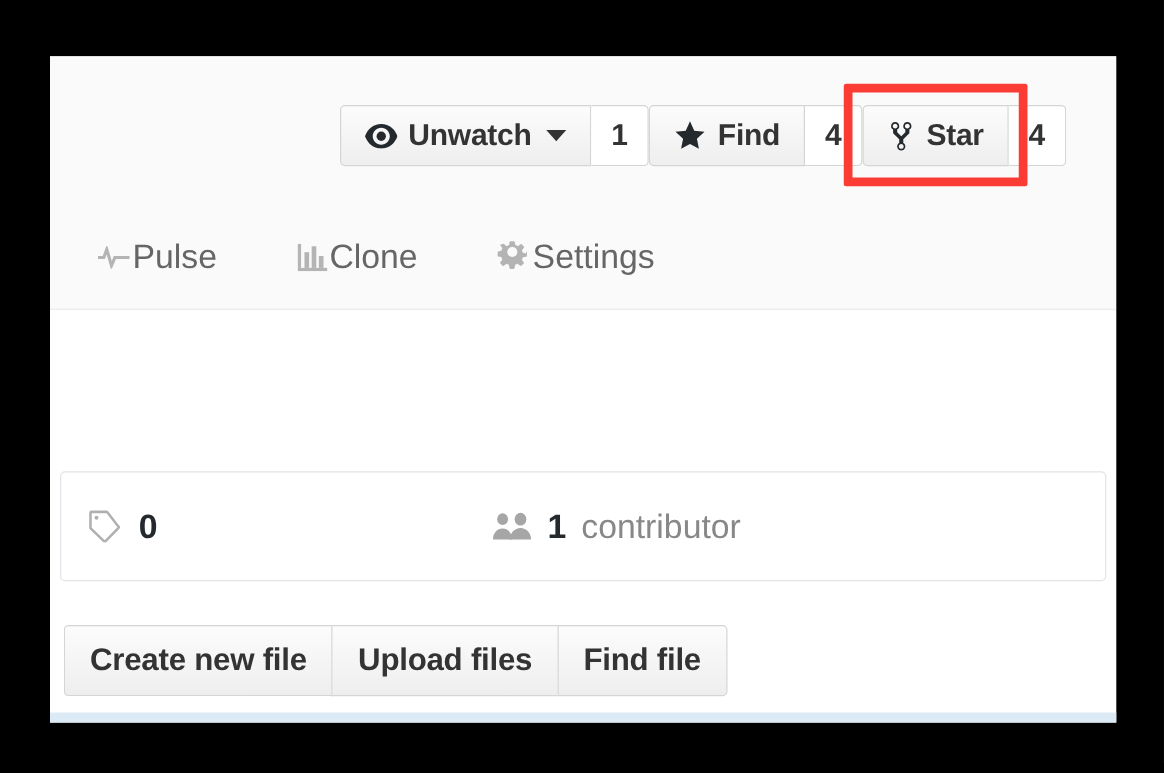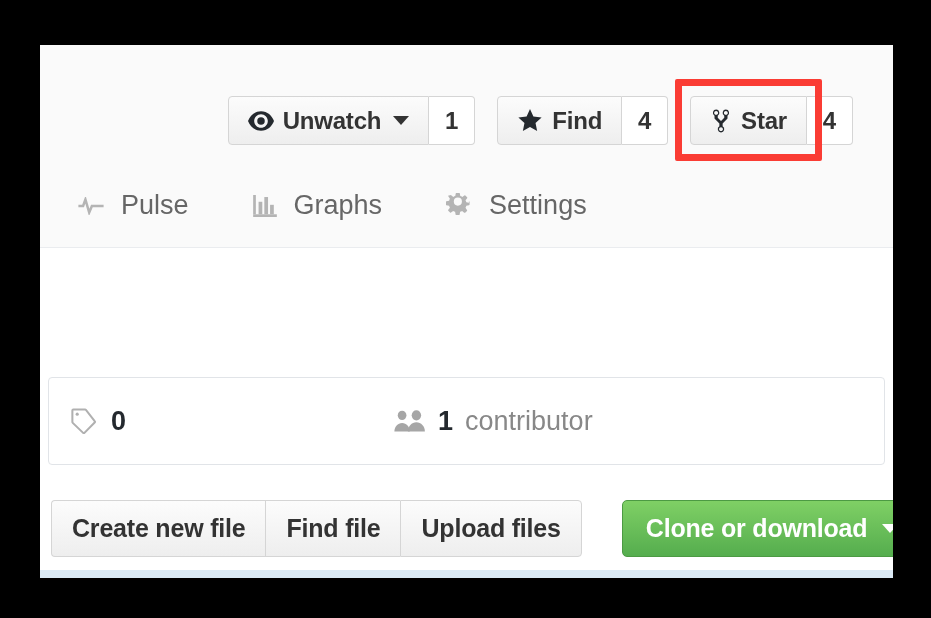--- a/index.html
+++ b/index.html
@@ -39,22 +39,20 @@
     border-bottom: 1px solid #eaecef;
   }
 
   
   .social-row {
     position: absolute;
     right: 40px;
     top: 39px;
     display: flex;
     align-items: flex-start;
-    gap: 22px;
-    margin-top: 12px;
   }
 
   .btn-group {
     display: flex;
     align-items: stretch;
     border-radius: 4px;
   }
 
   .btn-main {
     display: flex;
@@ -125,21 +123,21 @@
     left: 38px;
     top: 147px;
     display: flex;
     align-items: center;
     gap: 64px;
   }
 
   .nav-item {
     display: flex;
     align-items: center;
-    gap: 17px;
+    gap: 2px;
     color: #666666;
     font-size: 27px;
     line-height: 1;
     cursor: pointer;
     user-select: none;
     white-space: nowrap;
   }
 
   
   .repo-body {
@@ -313,21 +311,21 @@
         <div class="nav-item">
           <span class="icon">
             <svg class="icon-svg" width="24" height="22" viewBox="0 0 14 13" fill="#b4b4b4" aria-hidden="true">
               <rect x="0" y="0" width="1.6" height="11.4"></rect>
               <rect x="0" y="11.4" width="14" height="1.6"></rect>
               <rect x="3.2" y="4.0" width="2.2" height="7.4"></rect>
               <rect x="6.6" y="1.2" width="2.2" height="10.2"></rect>
               <rect x="10.0" y="5.8" width="2.2" height="5.6"></rect>
             </svg>
           </span>
-          <span>Graphs</span>
+          <span>Clone</span>
         </div>
 
         <div class="nav-item">
           <span class="icon">
             <svg class="icon-svg" width="26" height="26" viewBox="0 0 16 16" fill="#b4b4b4" aria-hidden="true">
               <path d="M14.6 9.5l-1.6-.3a5.3 5.3 0 0 0-.5-1.2l1-1.3a.5.5 0 0 0 0-.6l-1.1-1.1a.5.5 0 0 0-.6 0l-1.3.9a5.3 5.3 0 0 0-1.2-.5l-.3-1.6a.5.5 0 0 0-.5-.4H7a.5.5 0 0 0-.5.4l-.3 1.6c-.4.1-.8.3-1.2.5l-1.3-1a.5.5 0 0 0-.6 0L2 5.1a.5.5 0 0 0 0 .6l.9 1.3c-.2.4-.4.8-.5 1.2l-1.6.3a.5.5 0 0 0-.4.5v1.5c0 .3.2.5.4.5l1.6.3c.1.4.3.8.5 1.2l-1 1.3a.5.5 0 0 0 0 .6l1.1 1.1c.2.2.4.2.6 0l1.3-.9c.4.2.8.4 1.2.5l.3 1.6c0 .2.2.4.5.4h1.5c.3 0 .5-.2.5-.4l.3-1.6c.4-.1.8-.3 1.2-.5l1.3 1c.2.1.4.1.6 0l1.1-1.1a.5.5 0 0 0 0-.6l-.9-1.3c.2-.4.4-.8.5-1.2l1.6-.3a.5.5 0 0 0 .4-.5v-1.5a.5.5 0 0 0-.4-.5zM7.8 11.3a2.5 2.5 0 1 1 0-5 2.5 2.5 0 0 1 0 5z" transform="translate(-0.5,-3.5)"></path>
             </svg>
           </span>
           <span>Settings</span>
         </div>
@@ -361,28 +359,24 @@
           <span class="stat-num">1</span>
           <span>contributor</span>
         </div>
 
       </div>
 
       <div class="file-actions">
 
         <div class="file-btn-group">
           <div class="file-btn">Create new file</div>
+          <div class="file-btn">Upload files</div>
           <div class="file-btn">Find file</div>
-          <div class="file-btn">Upload files</div>
-        </div>
-
-        <div class="clone-btn">
-          <span>Clone or download</span>
-          <span class="caret-down light"></span>
-        </div>
+        </div>
+
 
       </div>
 
     </div>
   </div>
 
   <div class="page-bottom-strip"></div>
 
 </div>
 

